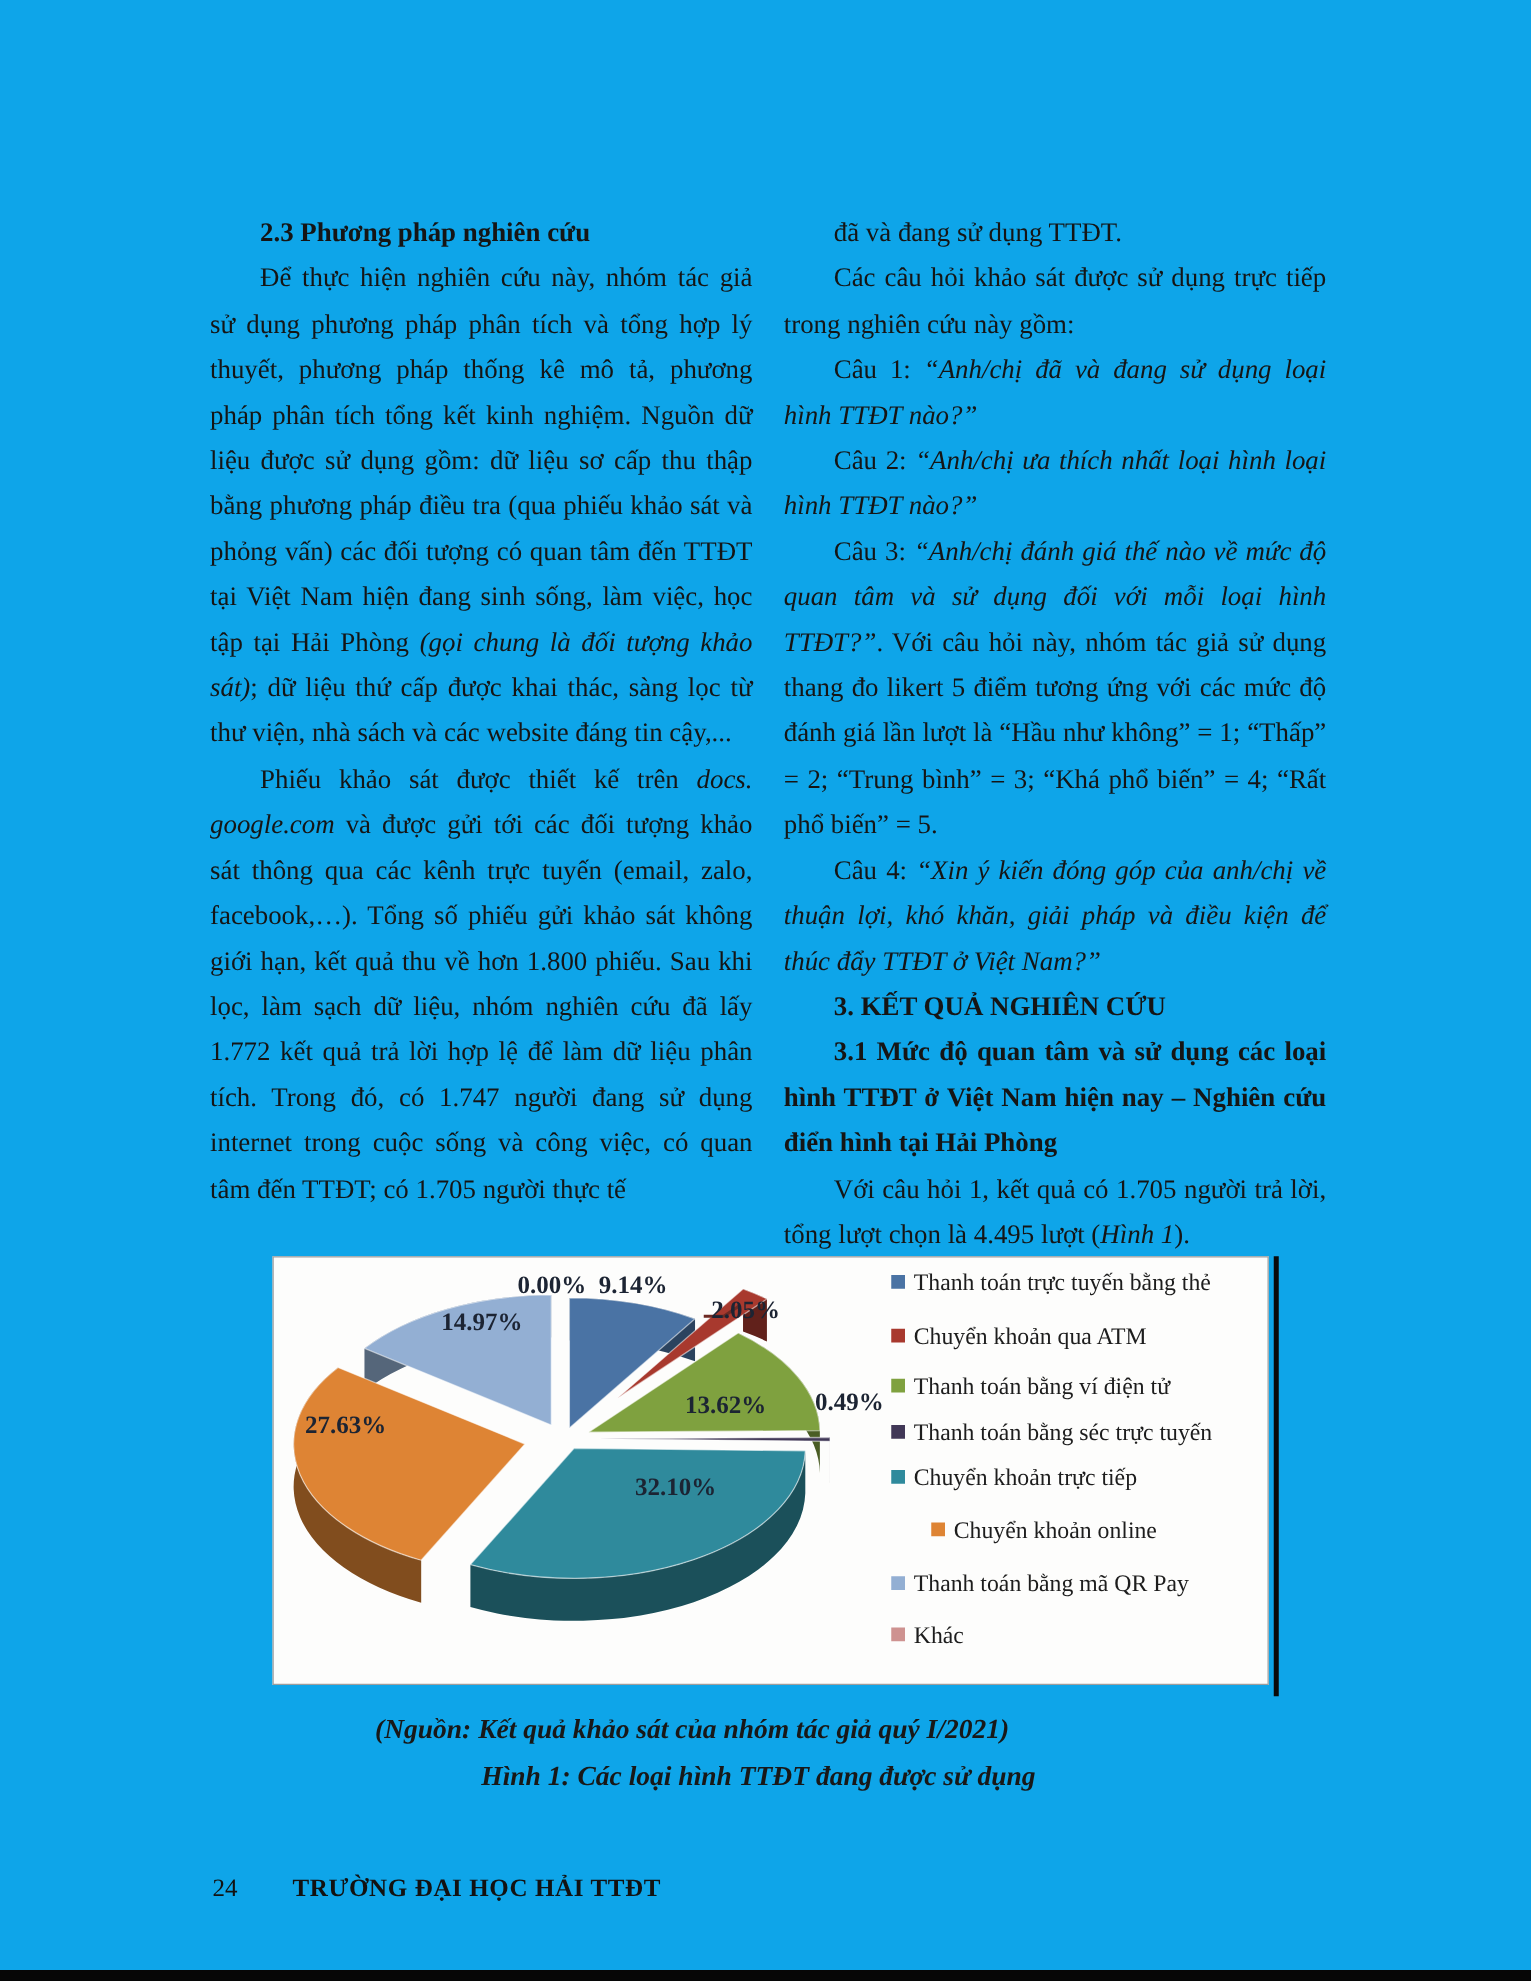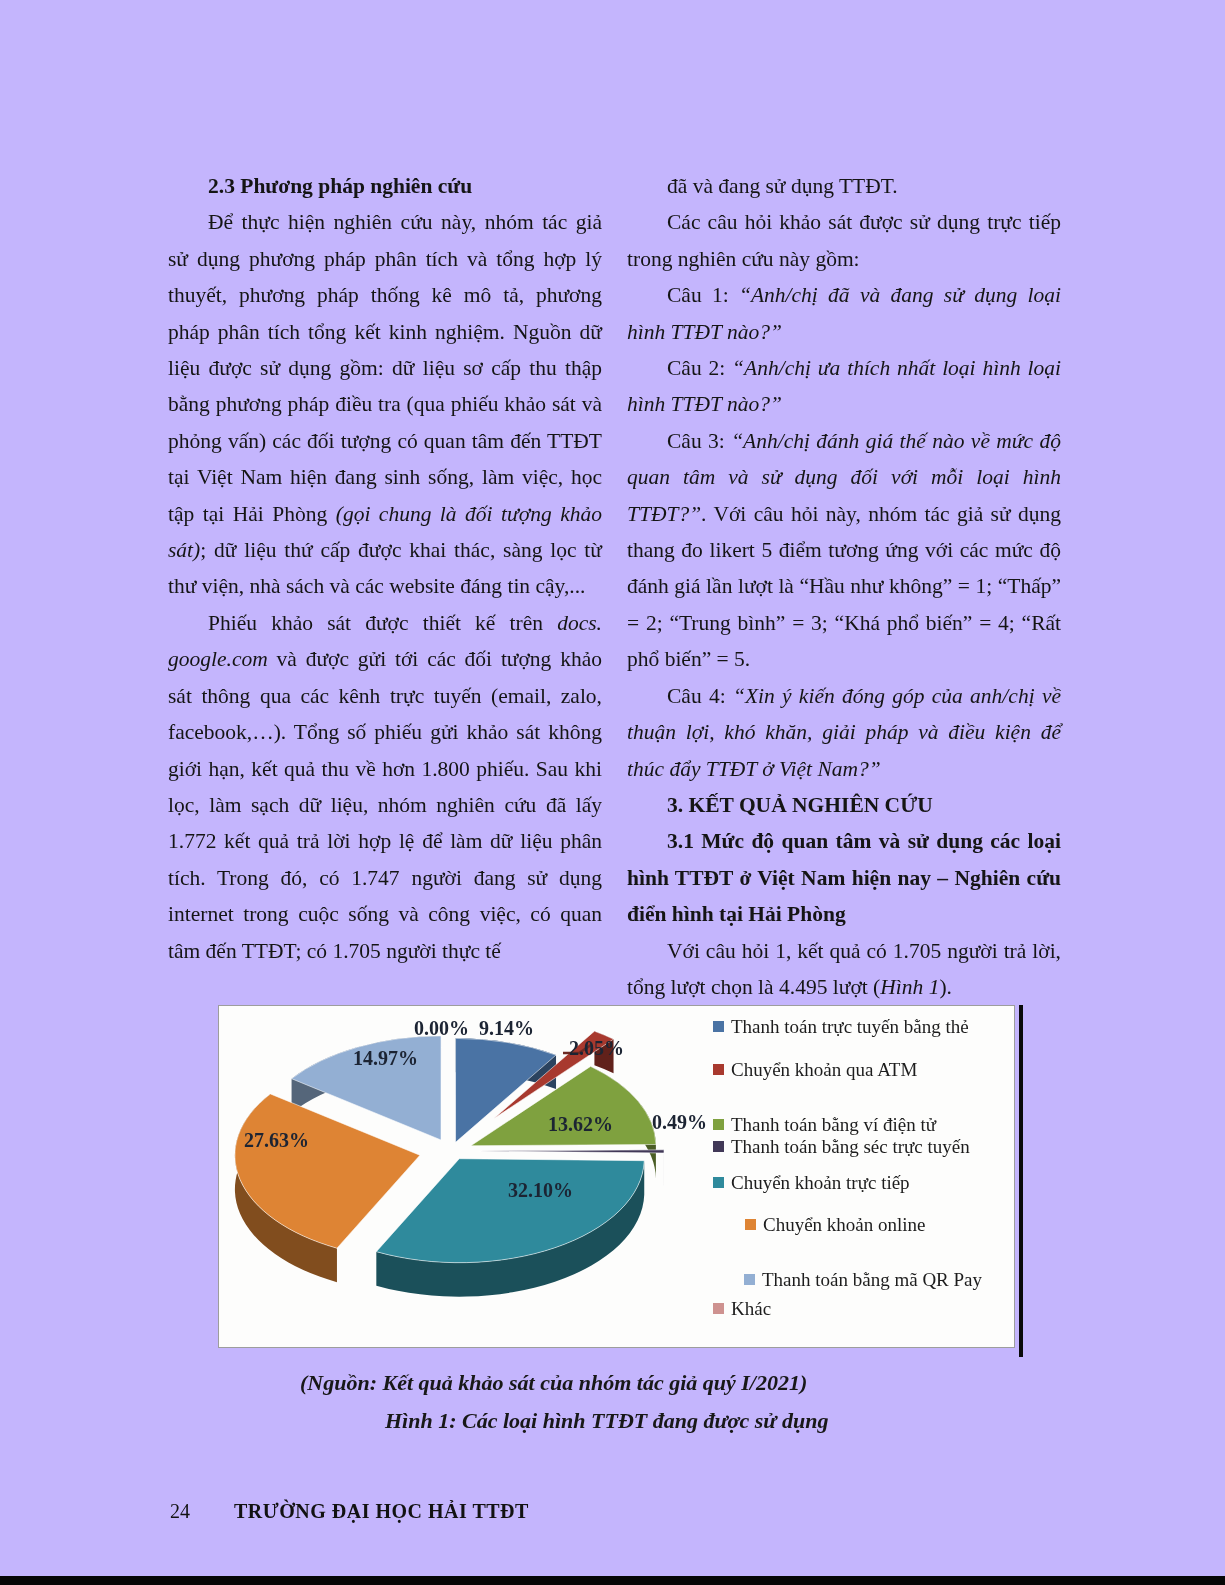--- a/index.html
+++ b/index.html
@@ -1,17 +1,17 @@
 <!DOCTYPE html>
 <html><head>
 <meta charset="utf-8">
 <style>
   html,body{margin:0;padding:0;background:#e9e9e9;}
   #page{
-    position:relative;width:1225px;height:1585px;background:#c4b5fd;
+    position:relative;width:1225px;height:1585px;background:#0ea5e9;
     overflow:hidden;font-family:"Liberation Serif",serif;color:#151515;
   }
   .col{
     position:absolute;width:434px;text-align:justify;
     font-size:21.5px;line-height:36.4px;
   }
   .col p{margin:0;text-indent:40px;}
   .run-i{font-style:italic;}
   .run-b{font-weight:bold;}
   #chart-box{
@@ -95,25 +95,25 @@
         <div class="pct" style="left: 329px; top: 83px; margin-top: 24px;">13.62%</div>
         <div class="pct" style="left: 433px; top: 105px;">0.49%</div>
         <div class="pct" style="left: 289px; top: 173px;">32.10%</div>
         <div class="pct" style="left: 25px; top: 123px;">27.63%</div>
         <div class="pct" style="left: 134px; top: 41px;">14.97%</div>
         <div class="pct" style="left: 195px; top: 11px;">0.00%</div>
       </div>
     <div id="legend">
         <div class="legend-item" style="top: 10px; text-align: right;"><span class="legend-marker" style="background: rgb(74, 115, 164);"></span><span class="legend-label">Thanh toán trực tuyến bằng thẻ</span></div>
         <div class="legend-item" style="top: 53px;"><span class="legend-marker" style="background: rgb(168, 57, 46);"></span><span class="legend-label">Chuyển khoản qua ATM</span></div>
-        <div class="legend-item" style="top: 108px;"><span class="legend-marker" style="background: rgb(127, 161, 63);"></span><span class="legend-label">Thanh toán bằng ví điện tử</span></div>
+        <div class="legend-item" style="top: 93px;"><span class="legend-marker" style="background: rgb(127, 161, 63);"></span><span class="legend-label">Thanh toán bằng ví điện tử</span></div>
         <div class="legend-item" style="top: 130px;"><span class="legend-marker" style="background: rgb(65, 56, 87);"></span><span class="legend-label">Thanh toán bằng séc trực tuyến</span></div>
         <div class="legend-item" style="top: 166px;"><span class="legend-marker" style="background: rgb(47, 138, 156);"></span><span class="legend-label">Chuyển khoản trực tiếp</span></div>
         <div class="legend-item" style="top: 208px; margin-left: 32px;"><span class="legend-marker" style="background: rgb(222, 132, 52);"></span><span class="legend-label">Chuyển khoản online</span></div>
-        <div class="legend-item" style="top: 263px; margin-left: 31px;"><span class="legend-marker" style="background: rgb(147, 175, 211);"></span><span class="legend-label">Thanh toán bằng mã QR Pay</span></div>
+        <div class="legend-item" style="top: 251px;"><span class="legend-marker" style="background: rgb(147, 175, 211);"></span><span class="legend-label">Thanh toán bằng mã QR Pay</span></div>
         <div class="legend-item" style="top: 292px;"><span class="legend-marker" style="background: rgb(206, 146, 144);"></span><span class="legend-label">Khác</span></div>
       </div>
   </div>
 
   <div id="scan-artifact-line"></div>
 
   <div class="caption" style="left:300px;top:1370px;width:743px;">(Nguồn: Kết quả khảo sát của nhóm tác giả quý I/2021)</div>
 
   <div class="caption" style="left:385px;top:1408px;">Hình 1: Các loại hình TTĐT đang được sử dụng</div>
 

